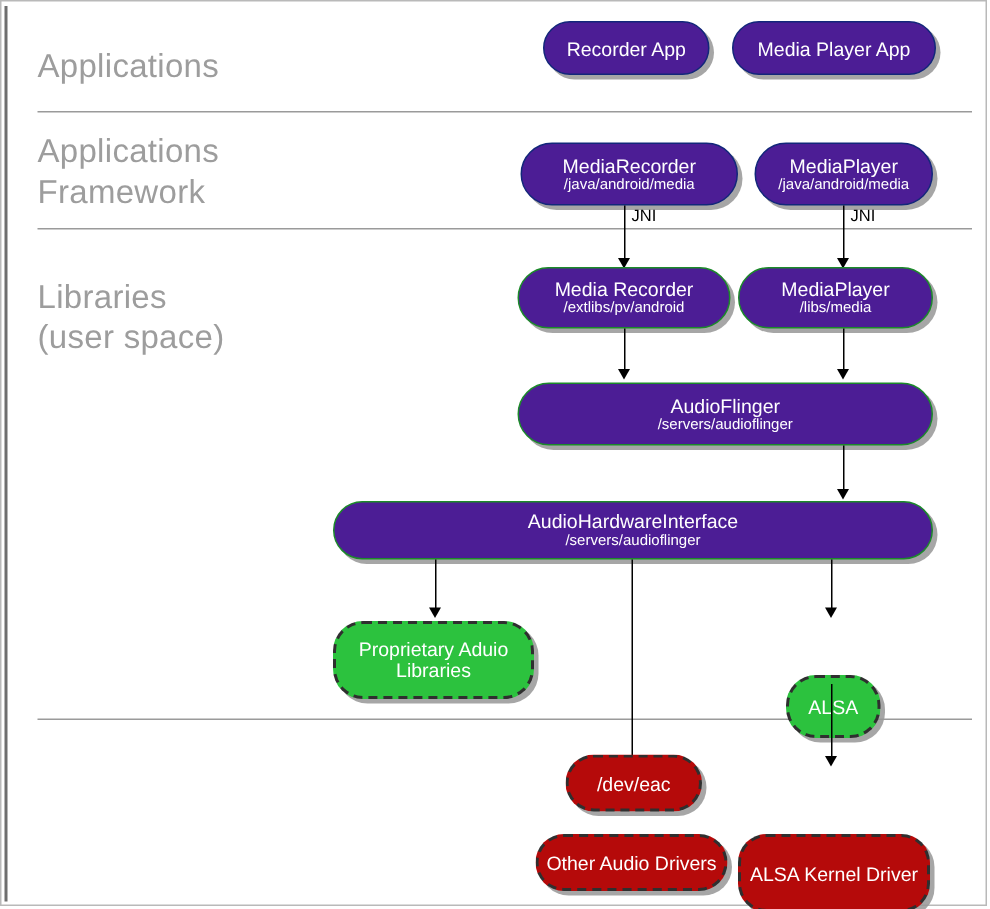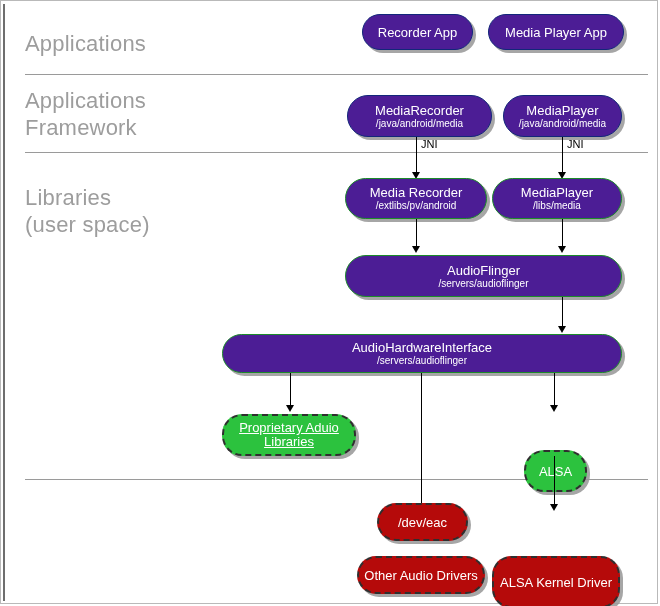--- a/index.html
+++ b/index.html
@@ -183,21 +183,21 @@
 
   <div class="conn" style="left:290px;top:373px;height:34px;"></div>
   <div class="arrowhead" style="left:286px;top:405px;"></div>
 
   <div class="conn" style="left:421px;top:373px;height:133px;"></div>
   <div class="arrowhead" style="left:417px;top:504px;"></div>
 
   <div class="conn" style="left:554px;top:373px;height:34px;"></div>
   <div class="arrowhead" style="left:550px;top:405px;"></div>
 
-  <div class="node green-dashed wrap" style="left:222px;top:414px;width:134px;height:42px;border-radius:20px;text-decoration:underline;">
+  <div class="node green-dashed wrap" style="left:222px;top:414px;width:134px;height:52px;border-radius:20px;">
     <span class="title" style="line-height:14px;">Proprietary Aduio Libraries</span>
   </div>
 
   <div class="node green-dashed" style="left:524px;top:414px;width:63px;height:42px;border-radius:20px;margin-top:36px;">
     <span class="title">ALSA</span>
   </div>
 
   <div class="conn" style="left:554px;top:456px;height:50px;"></div>
   <div class="arrowhead" style="left:550px;top:504px;"></div>
 

